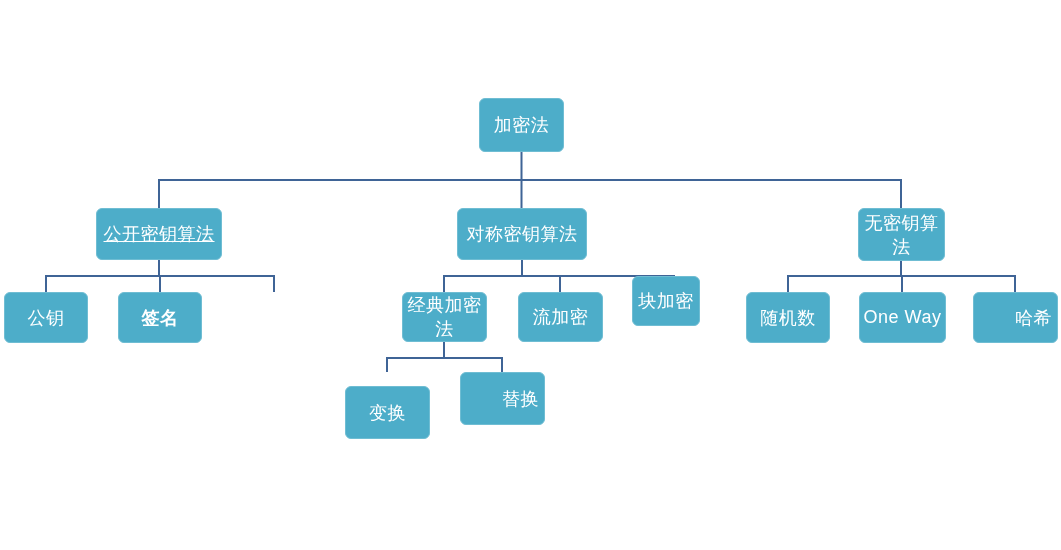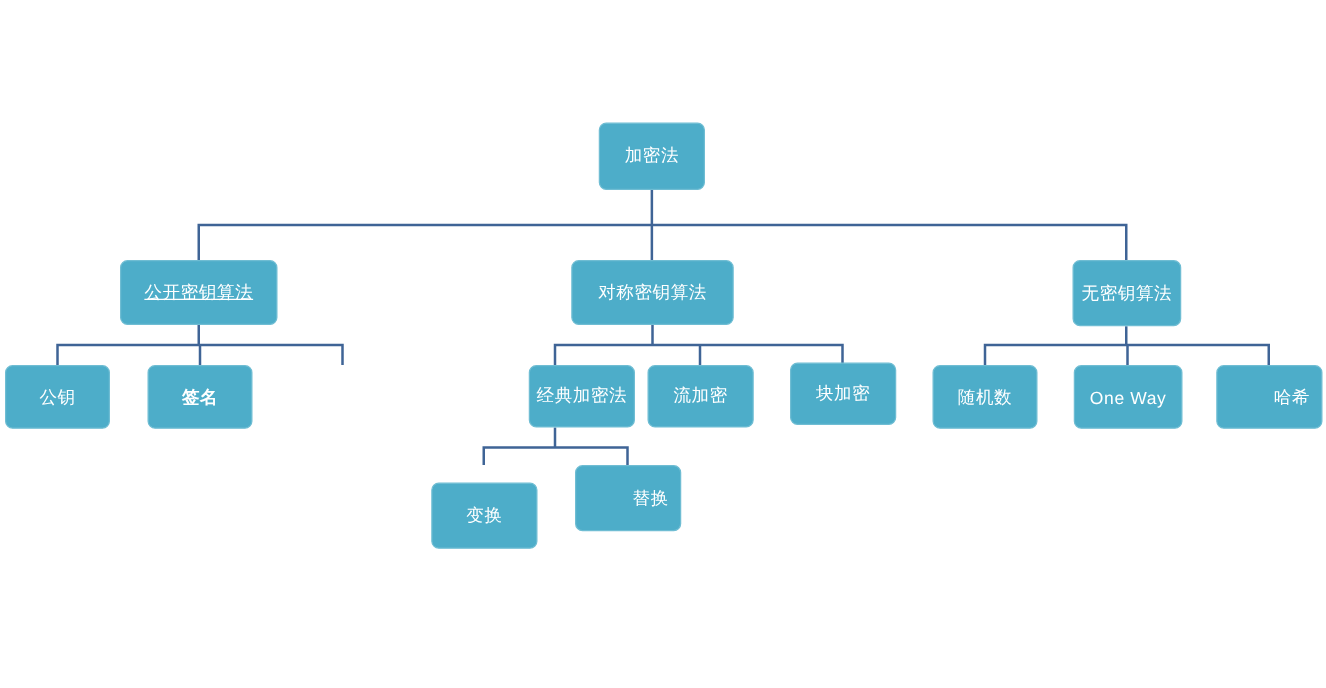--- a/index.html
+++ b/index.html
@@ -29,21 +29,21 @@
     fill: none;
     stroke: var(--connector);
     stroke-width: 2;
   }
   .node {
     position: absolute;
     background: var(--node-fill);
     border: 1px solid var(--node-border);
     border-radius: 6px;
     color: var(--node-text);
-    font-size: 14px;
+    font-size: 18px;
     display: flex;
     align-items: center;
     justify-content: center;
     text-align: center;
     letter-spacing: 0.5px;
     cursor: default;
     user-select: none;
   }
 </style>
 </head>
@@ -65,25 +65,25 @@
 
   <div class="node" style="left:457px; top:208px; width:130px; height:52px;">对称密钥算法</div>
 
   <div class="node" style="left:858px; top:208px; width:87px;  height:53px;">无密钥算法</div>
 
   <div class="node" style="left:4px;   top:292px; width:84px;  height:51px;">公钥</div>
 
   <div class="node" style="left:118px; top:292px; width:84px;  height:51px;font-weight:bold;">签名</div>
 
 
-  <div class="node" style="left:402px; top:292px; width:85px;  height:50px;margin-left:21px;">经典加密法</div>
+  <div class="node" style="left:402px; top:292px; width:85px;  height:50px;">经典加密法</div>
 
   <div class="node" style="left:518px; top:292px; width:85px;  height:50px;">流加密</div>
 
-  <div class="node" style="left:632px; top:290px; width:85px;  height:50px;">块加密</div>
+  <div class="node" style="left:632px; top:276px; width:68px;  height:50px;">块加密</div>
 
   <div class="node" style="left:746px; top:292px; width:84px;  height:51px;">随机数</div>
 
   <div class="node" style="left:859px; top:292px; width:87px;  height:51px;">One Way</div>
 
   <div class="node" style="left:973px; top:292px; width:85px;  height:51px;padding-left:36px;">哈希</div>
 
   <div class="node" style="left:345px; top:386px; width:85px;  height:53px;">变换</div>
 
   <div class="node" style="left:460px; top:372px; width:85px;  height:53px;padding-left:36px;">替换</div>

